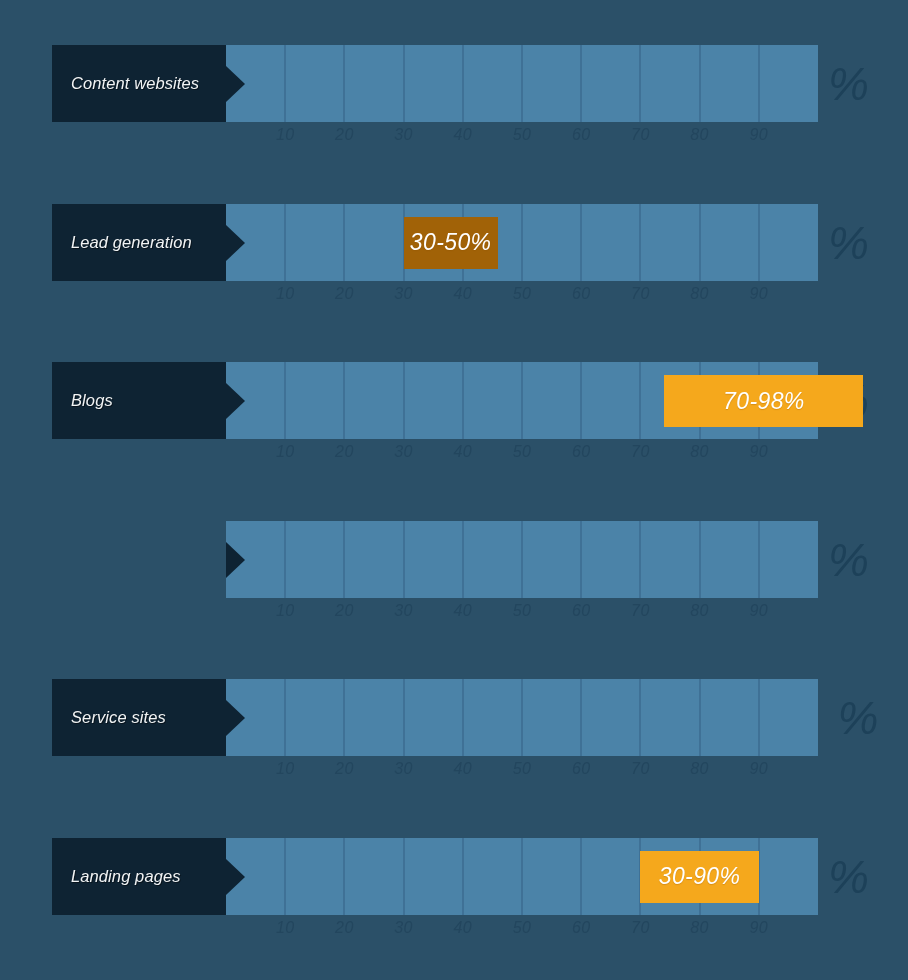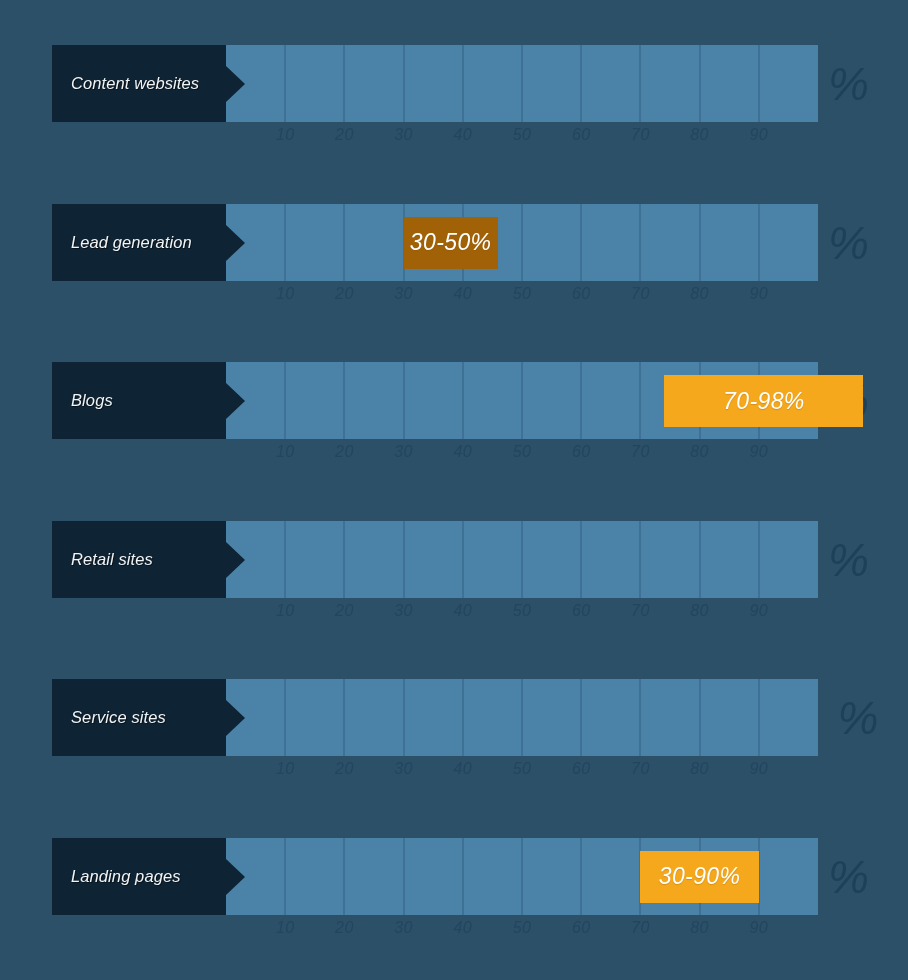--- a/index.html
+++ b/index.html
@@ -236,23 +236,20 @@
         <div class="gridline" style="left: 58.2px; background: rgb(63, 113, 150);"></div>
         <div class="gridline" style="left: 117.4px; background: rgb(63, 113, 150);"></div>
         <div class="gridline" style="left: 176.6px; background: rgb(63, 113, 150);"></div>
         <div class="gridline" style="left: 235.8px; background: rgb(63, 113, 150);"></div>
         <div class="gridline" style="left: 295px; background: rgb(63, 113, 150);"></div>
         <div class="gridline" style="left: 354.2px; background: rgb(63, 113, 150);"></div>
         <div class="gridline" style="left: 413.4px; background: rgb(63, 113, 150);"></div>
         <div class="gridline" style="left: 472.6px; background: rgb(63, 113, 150);"></div>
         <div class="gridline" style="left: 531.8px; background: rgb(63, 113, 150);"></div>
       </div>
-      <div class="label-plate">
-        <span class="label-text">Retail sites</span>
-      </div>
       <div class="label-arrow"></div>
       <div class="axis">
         <div class="tick" style="left: 59.2px; color: rgb(35, 70, 94);">10</div>
         <div class="tick" style="left: 118.4px; color: rgb(35, 70, 94);">20</div>
         <div class="tick" style="left: 177.6px; color: rgb(35, 70, 94);">30</div>
         <div class="tick" style="left: 236.8px; color: rgb(35, 70, 94);">40</div>
         <div class="tick" style="left: 296px; color: rgb(35, 70, 94);">50</div>
         <div class="tick" style="left: 355.2px; color: rgb(35, 70, 94);">60</div>
         <div class="tick" style="left: 414.4px; color: rgb(35, 70, 94);">70</div>
         <div class="tick" style="left: 473.6px; color: rgb(35, 70, 94);">80</div>

